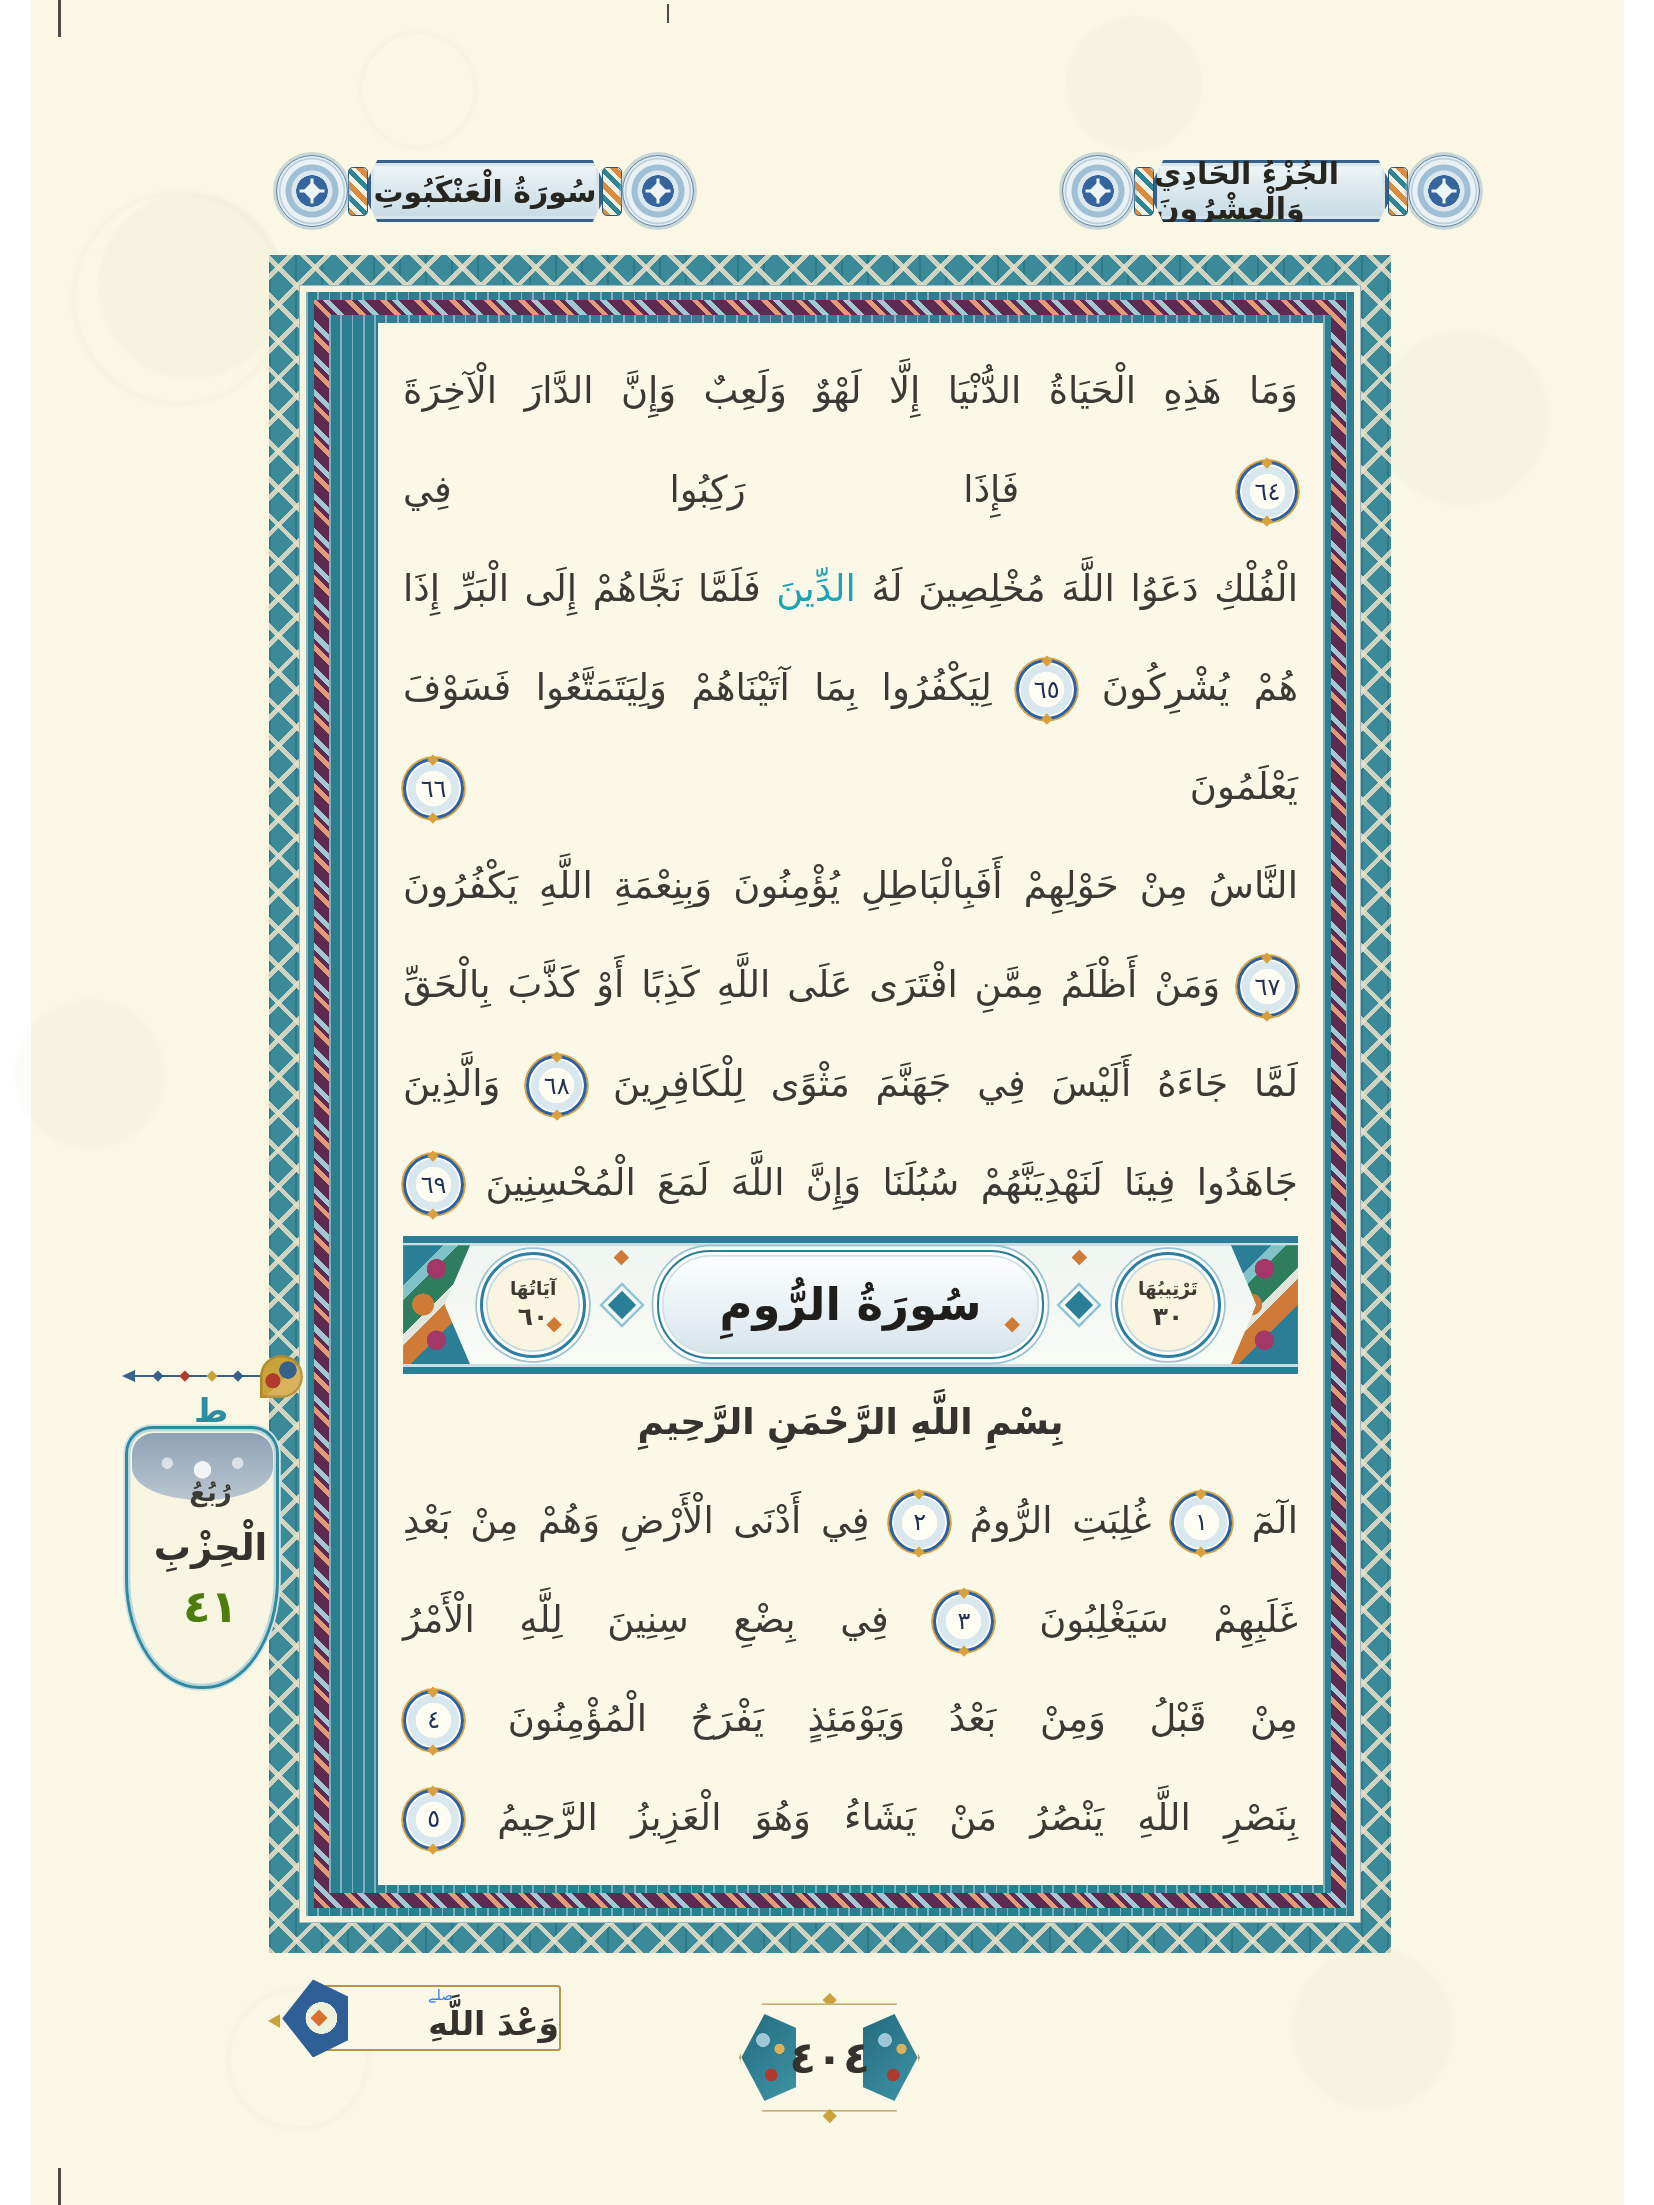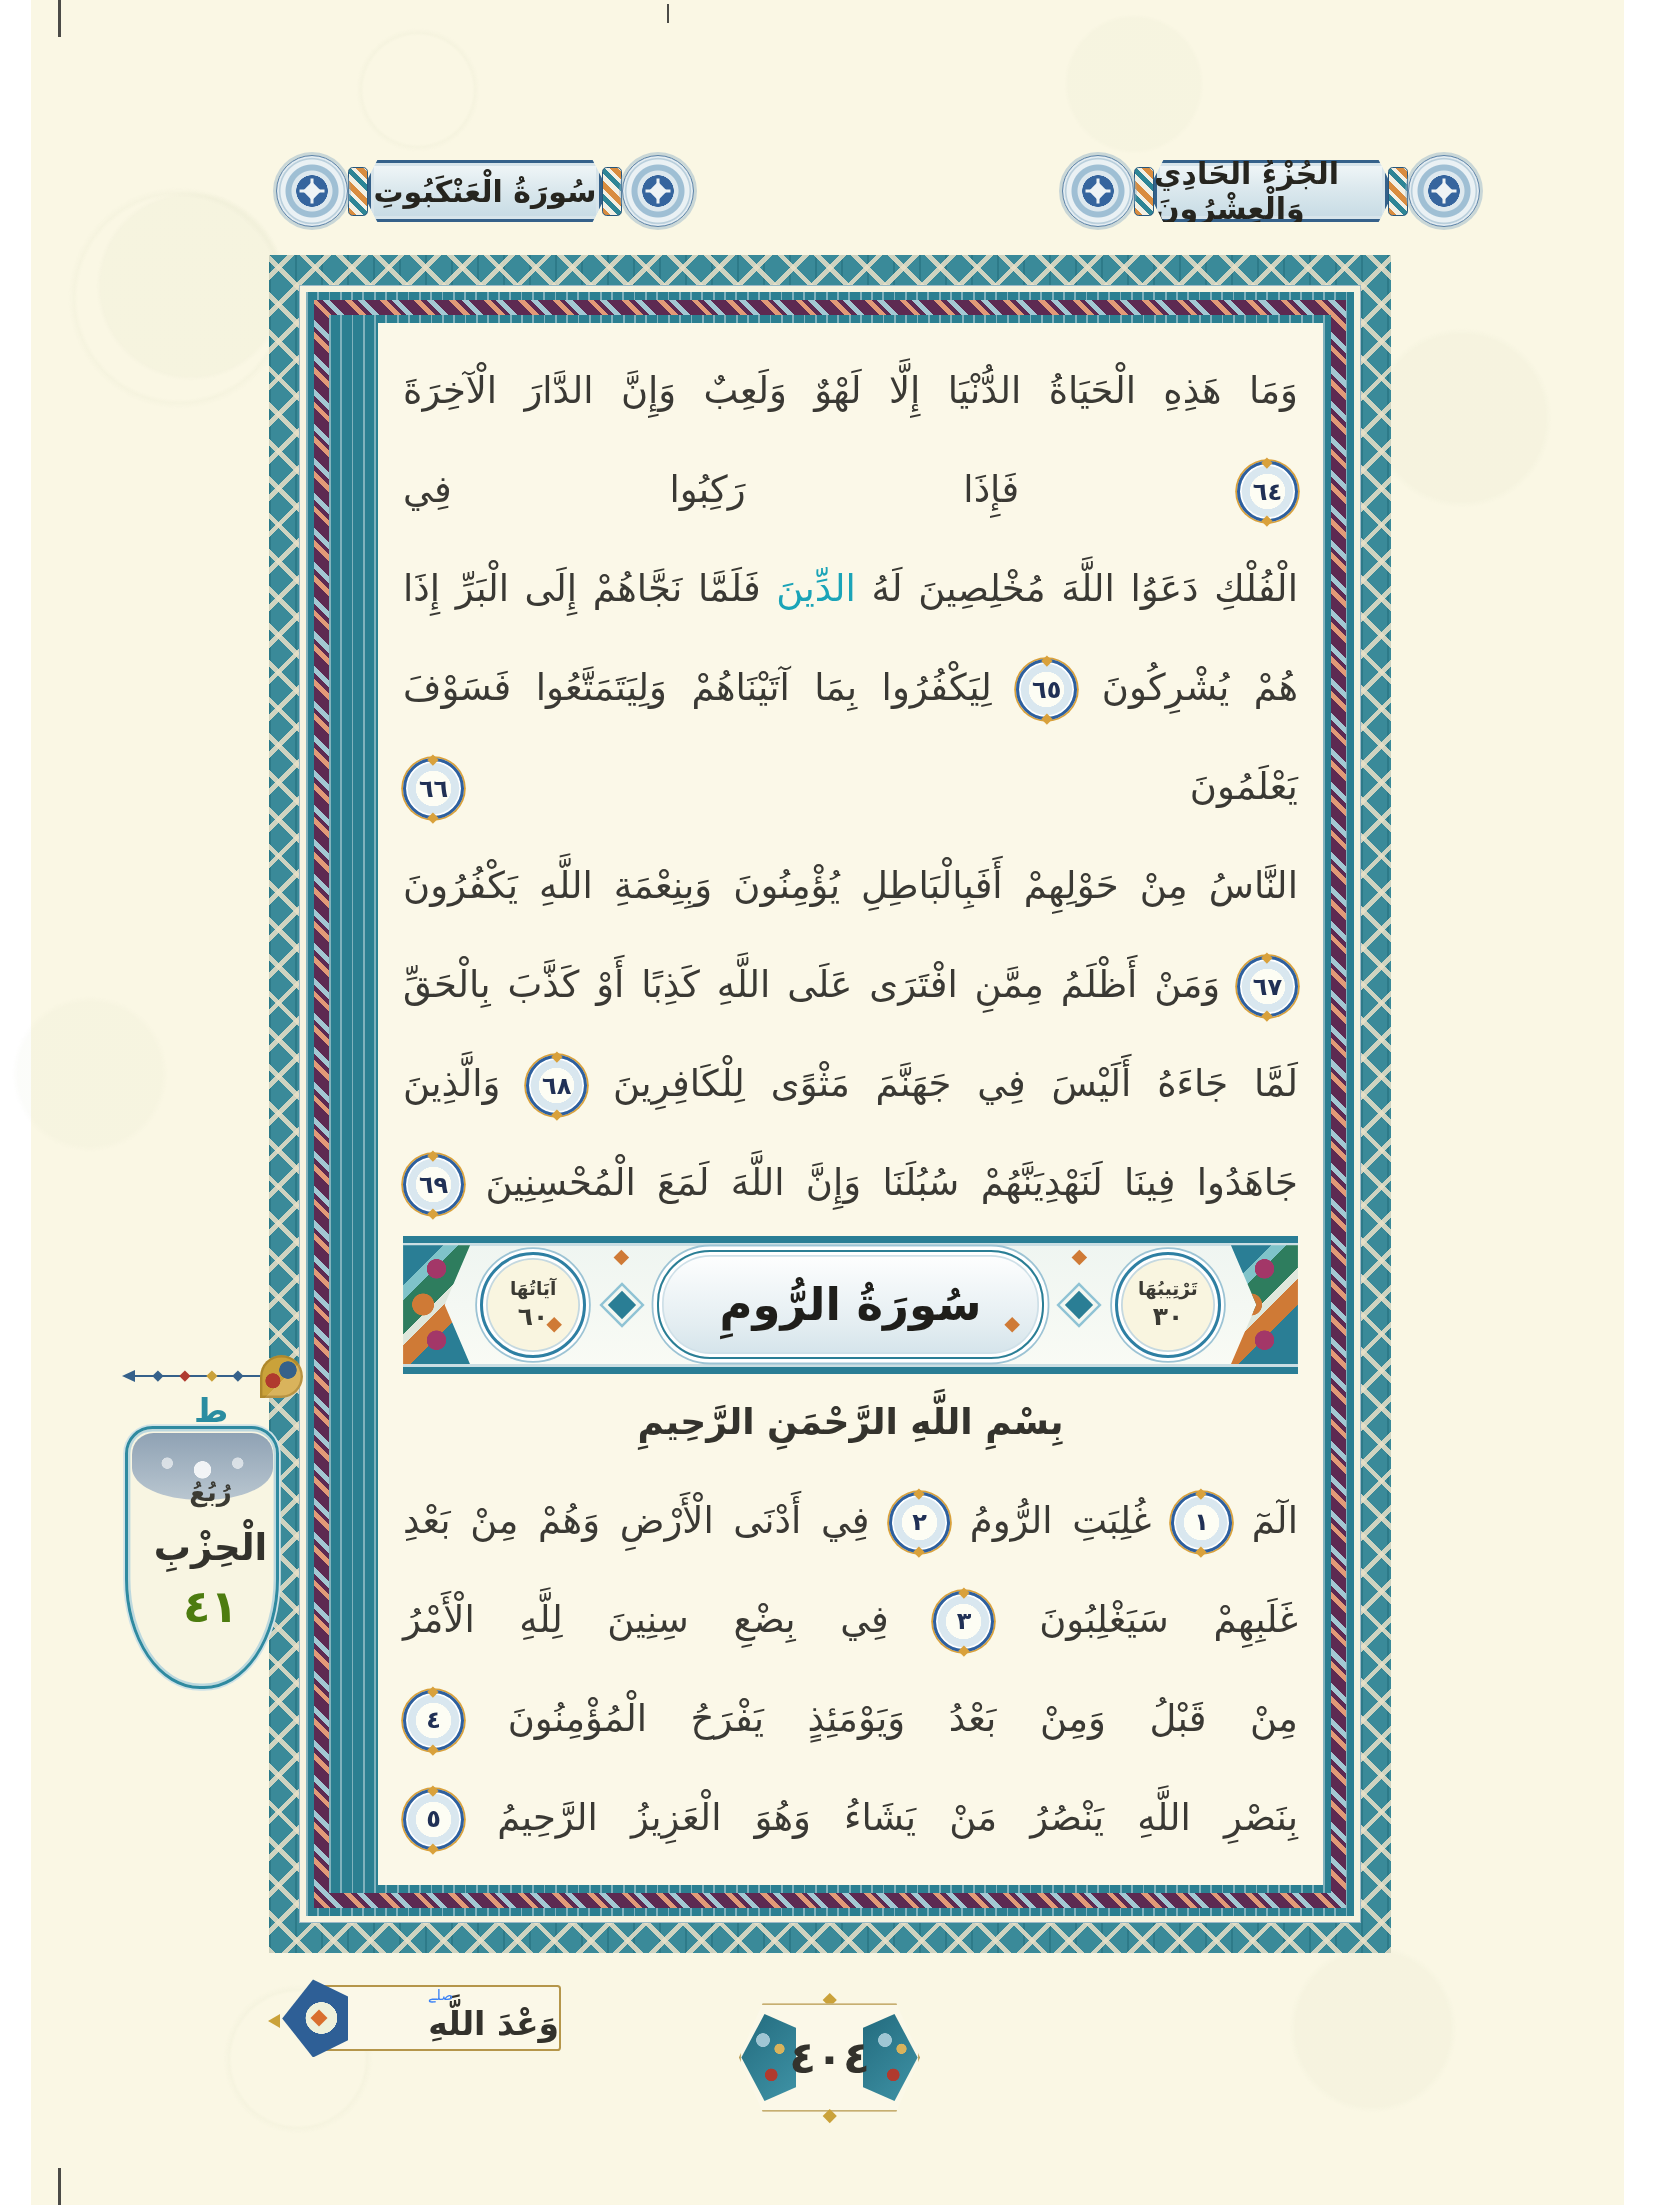--- a/index.html
+++ b/index.html
@@ -94,21 +94,21 @@
     width:55px;height:55px;border-radius:50%;position:relative;line-height:normal;
     background:radial-gradient(circle,#fdfdf4 0 45%, #d9e7ef 46% 66%, #9cc0da 67% 100%);
     border:3px solid #2e5f9e;
     box-shadow:0 0 0 1.8px #d9a13b, inset 0 0 0 1.8px #ffffff;
   }
   .medallion::before,.medallion::after{
     content:"";position:absolute;width:7.8px;height:7.8px;background:#d9a13b;transform:rotate(45deg);
   }
   .medallion::before{top:-5.4px;left:50%;margin-left:-4.2px;}
   .medallion::after{bottom:-5.4px;left:50%;margin-left:-4.2px;}
-  .med-num{font-size:24px;font-weight:bold;color:#203055;}
+  .med-num{font-size:24px;font-weight:normal;color:#203055;}
 
   .bismillah-row{
     height:90px;line-height:90px;text-align:center;text-align-last:center;
     direction:rtl;font-size:36px;font-weight:bold;color:#34332d;letter-spacing:1.2px;
   }
 
   
   .surah-band{
     height:138px;box-sizing:border-box;direction:ltr;position:relative;
     display:flex;align-items:center;gap:10px;

